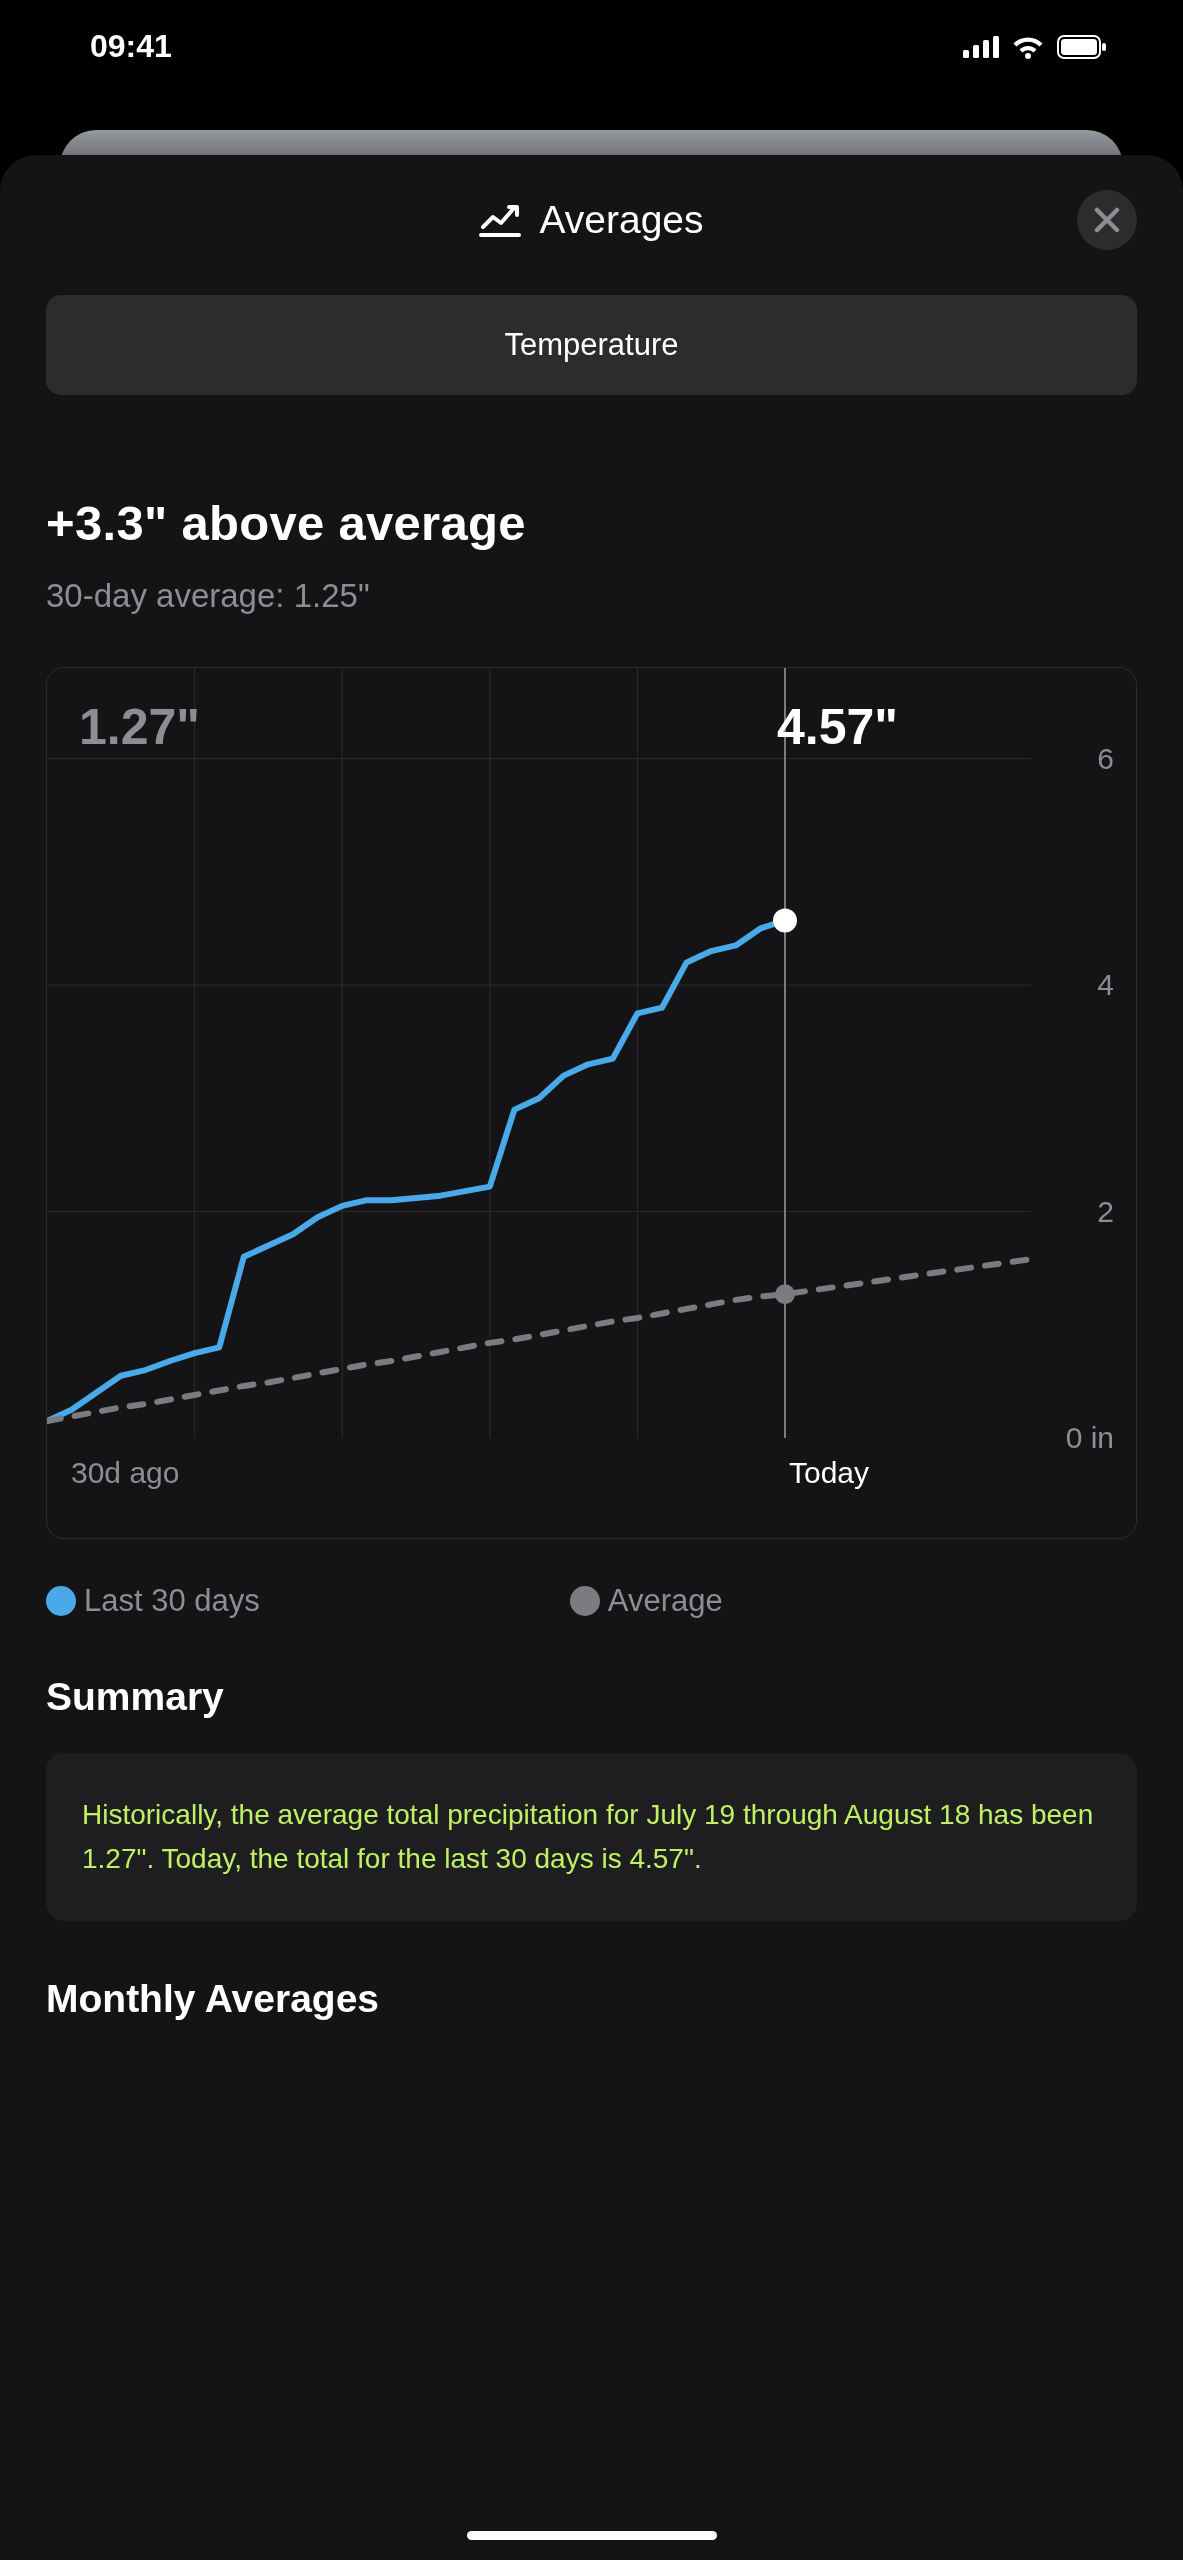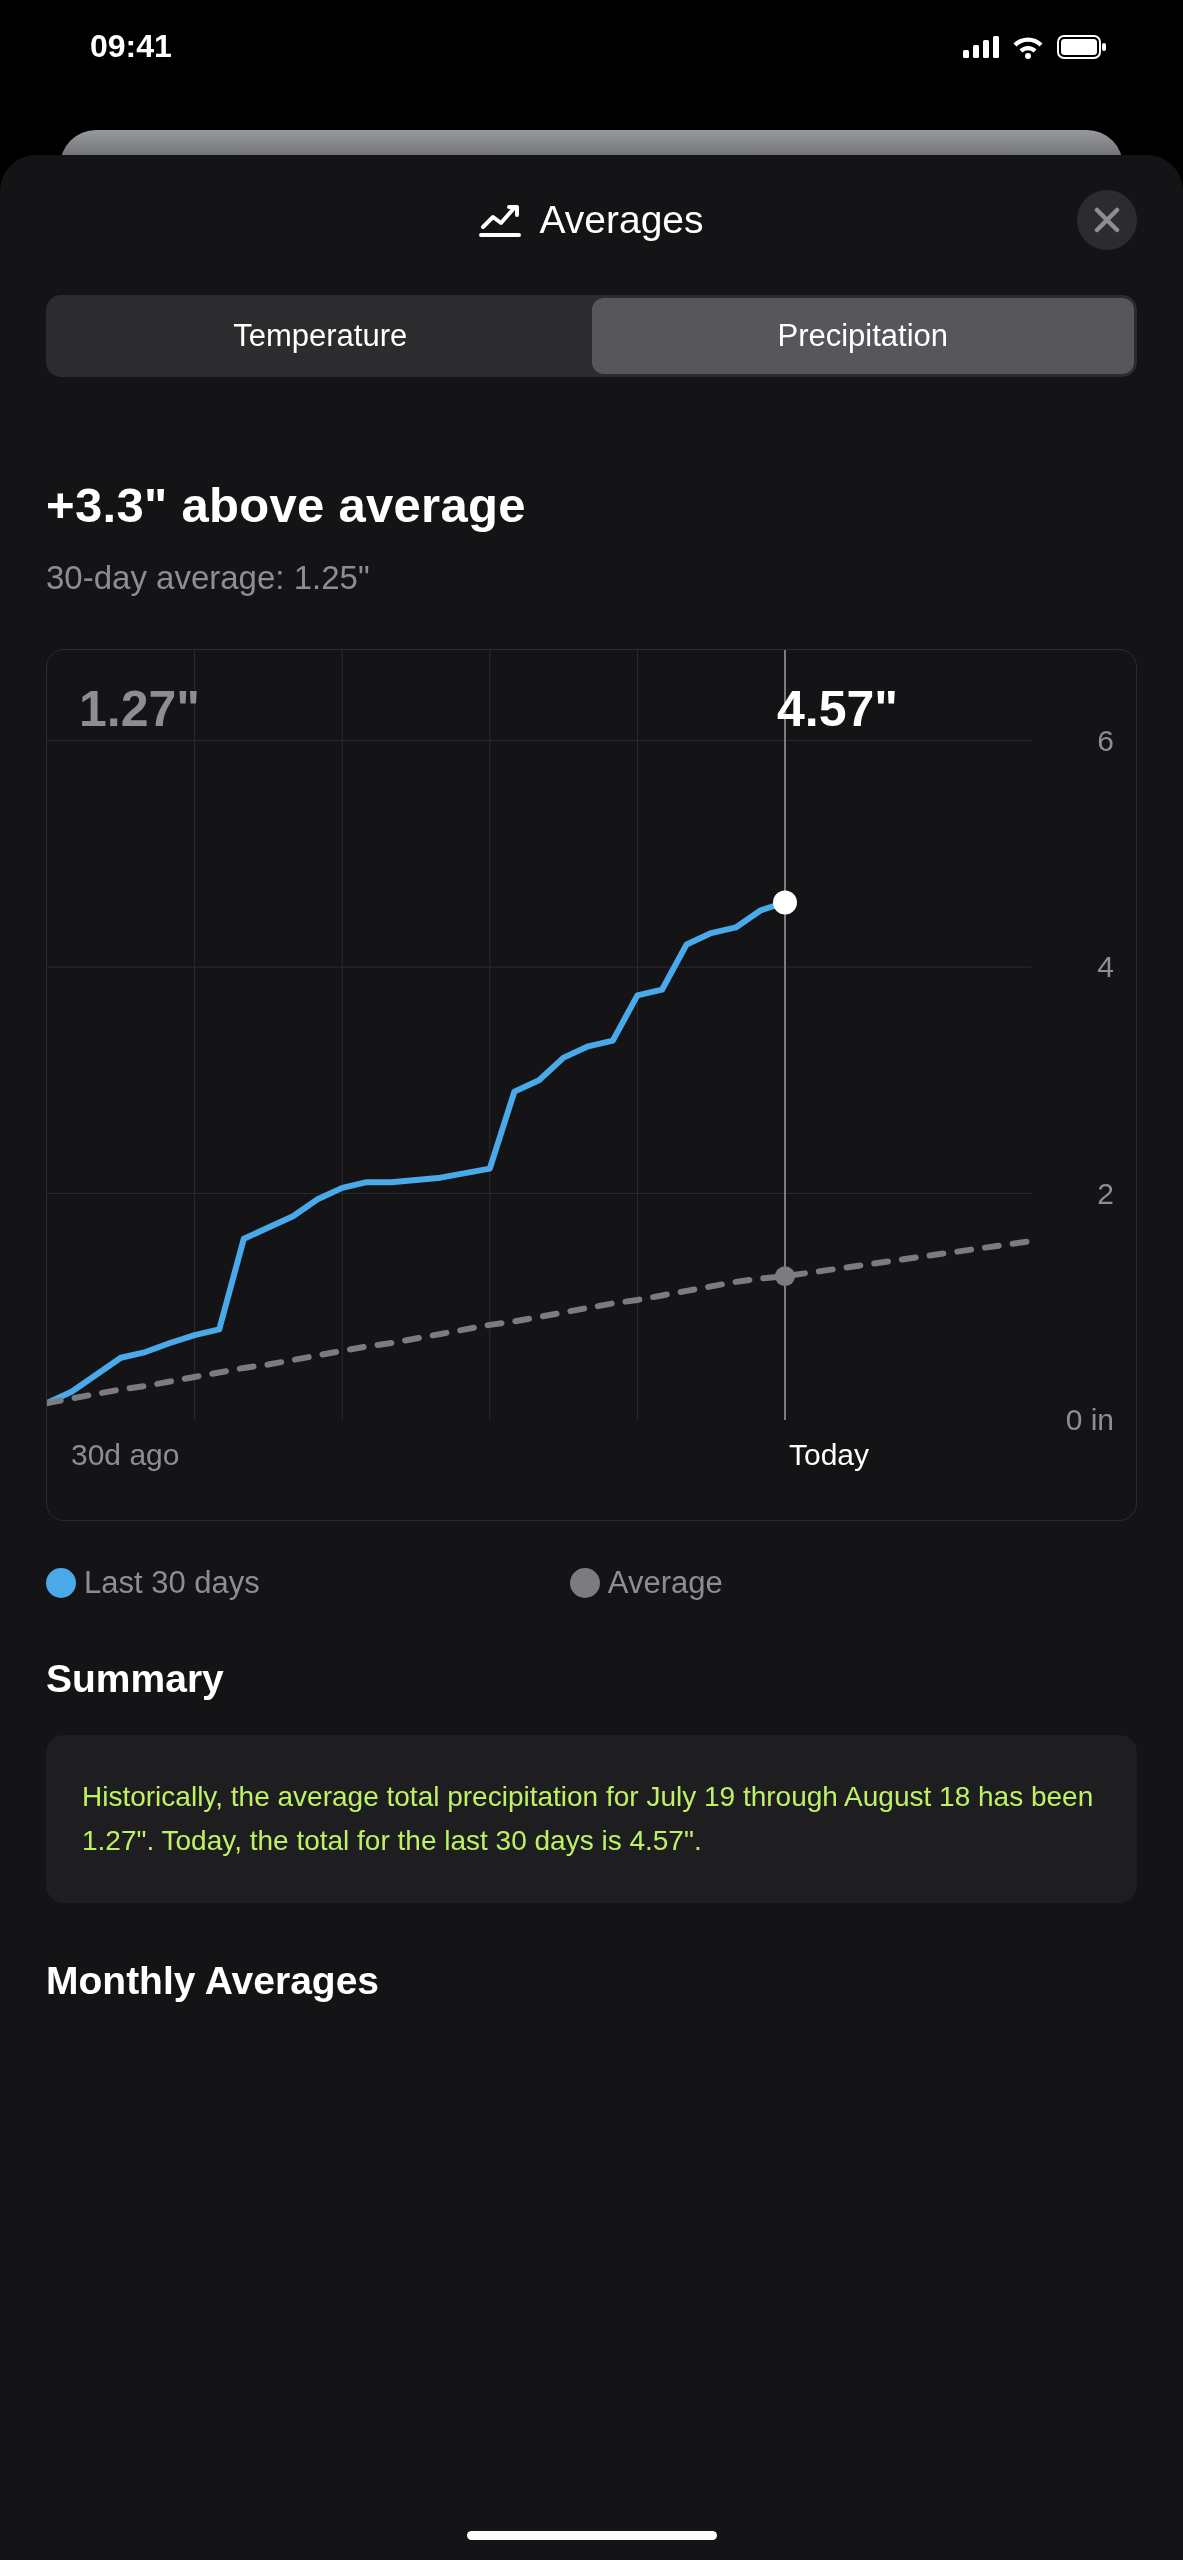--- a/index.html
+++ b/index.html
@@ -16,21 +16,21 @@
       background:linear-gradient(180deg,#97999f 0%,#63656c 100%);
       border-radius:36px 36px 0 0}
     .sheet{position:absolute;top:155px;left:0;right:0;bottom:0;
       background:#141417;border-radius:36px 36px 0 0;padding:0 46px}
     .header{position:relative;display:flex;align-items:center;justify-content:center;
       height:130px}
     .title{font-size:39px;font-weight:400;display:flex;align-items:center;gap:18px}
     .close-btn{position:absolute;right:0;top:50%;transform:translateY(-50%);
       width:60px;height:60px;border-radius:50%;background:#2c2c2e;
       display:flex;align-items:center;justify-content:center;cursor:pointer}
-    .segmented{display:flex;background:#2c2c2e;border-radius:15px;height:82px;padding:3px;
+    .segmented{display:flex;background:#2c2c2e;border-radius:15px;height:100px;padding:3px;
       margin-top:10px}
     .seg-item{flex:1;display:flex;align-items:center;justify-content:center;
       font-size:31px;font-weight:500;border-radius:12px;cursor:pointer}
     .seg-item.active{background:#57575b}
     .headline{margin-top:100px;font-size:49px;font-weight:700;letter-spacing:.3px}
     .subhead{margin-top:26px;font-size:33px;color:#8d8d92;font-weight:400}
     .chart-box{position:relative;margin-top:52px;height:872px;
       border:1px solid #2c2c2e;border-radius:18px}
     .plot{position:absolute;left:0;right:105px;top:0;bottom:100px}
     .yaxis{position:absolute;right:0;width:105px;top:0;bottom:100px}
@@ -90,21 +90,20 @@
     </div>
     <div class="close-btn">
       <svg width="26" height="26" viewBox="0 0 26 26">
           <path d="M3 3l20 20M23 3L3 23" stroke="#8d8d92" stroke-width="4.5" stroke-linecap="round"></path>
         </svg>
     </div>
   </div>
 
   <div class="segmented">
     <div class="seg-item">Temperature</div>
-    <div class="seg-item active">Precipitation</div>
   </div>
 
   <div class="headline">+3.3" above average</div>
   <div class="subhead">30-day average: 1.25"</div>
 
   <div class="chart-box">
     <div class="plot">
       <svg class="plot-svg" id="chart-svg" preserveAspectRatio="none" viewBox="0 0 985 772">
           <line x1="147.75" y1="0" x2="147.75" y2="772" stroke="#2c2c2e" stroke-width="1"></line>
           <line x1="295.5" y1="0" x2="295.5" y2="772" stroke="#2c2c2e" stroke-width="1"></line>

